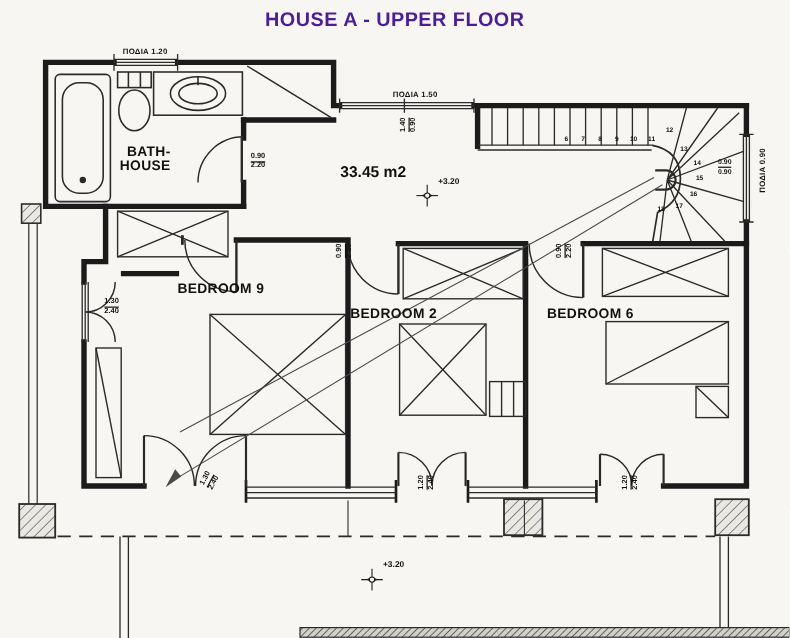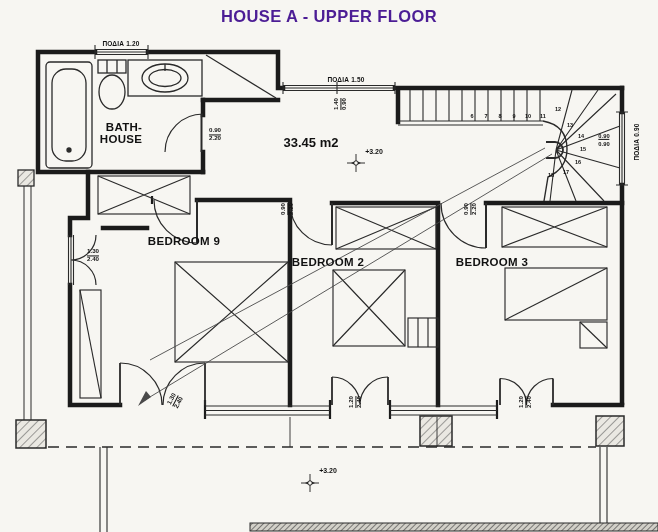--- a/index.html
+++ b/index.html
@@ -240,21 +240,21 @@
 
   <div class="lbl rot90" style="left:467px;top:209px">
     <span class="frac">
       <span>0.90</span>
       <span class="den">2.20</span>
     </span>
   </div>
 
   <div class="lbl room b" style="left:328px;top:262px">BEDROOM 2</div>
 
-  <div class="lbl room b" style="left:492px;top:262px">BEDROOM 3</div>
+  <div class="lbl room b" style="left:492px;top:262px">BEDROOM 6</div>
 
   <div class="lbl rot60" style="left:172px;top:399px">
     <span class="frac">
       <span>1.30</span>
       <span class="den">2.40</span>
     </span>
   </div>
 
   <div class="lbl rot90" style="left:352px;top:402px">
     <span class="frac">

